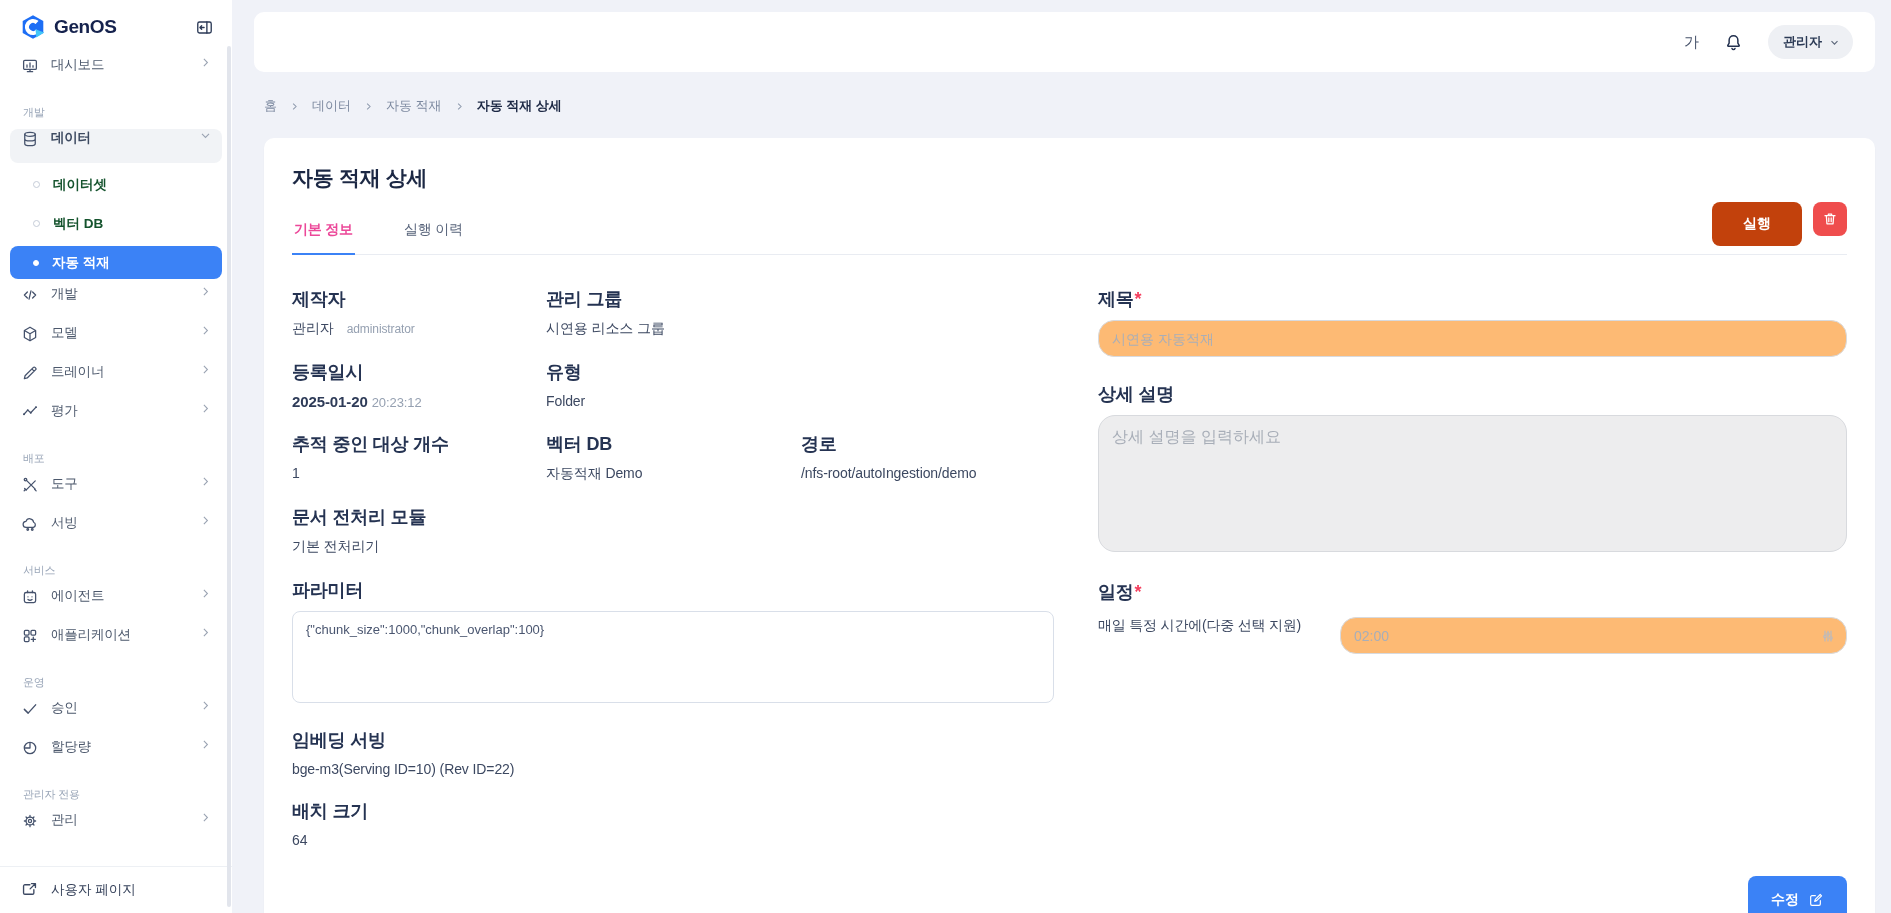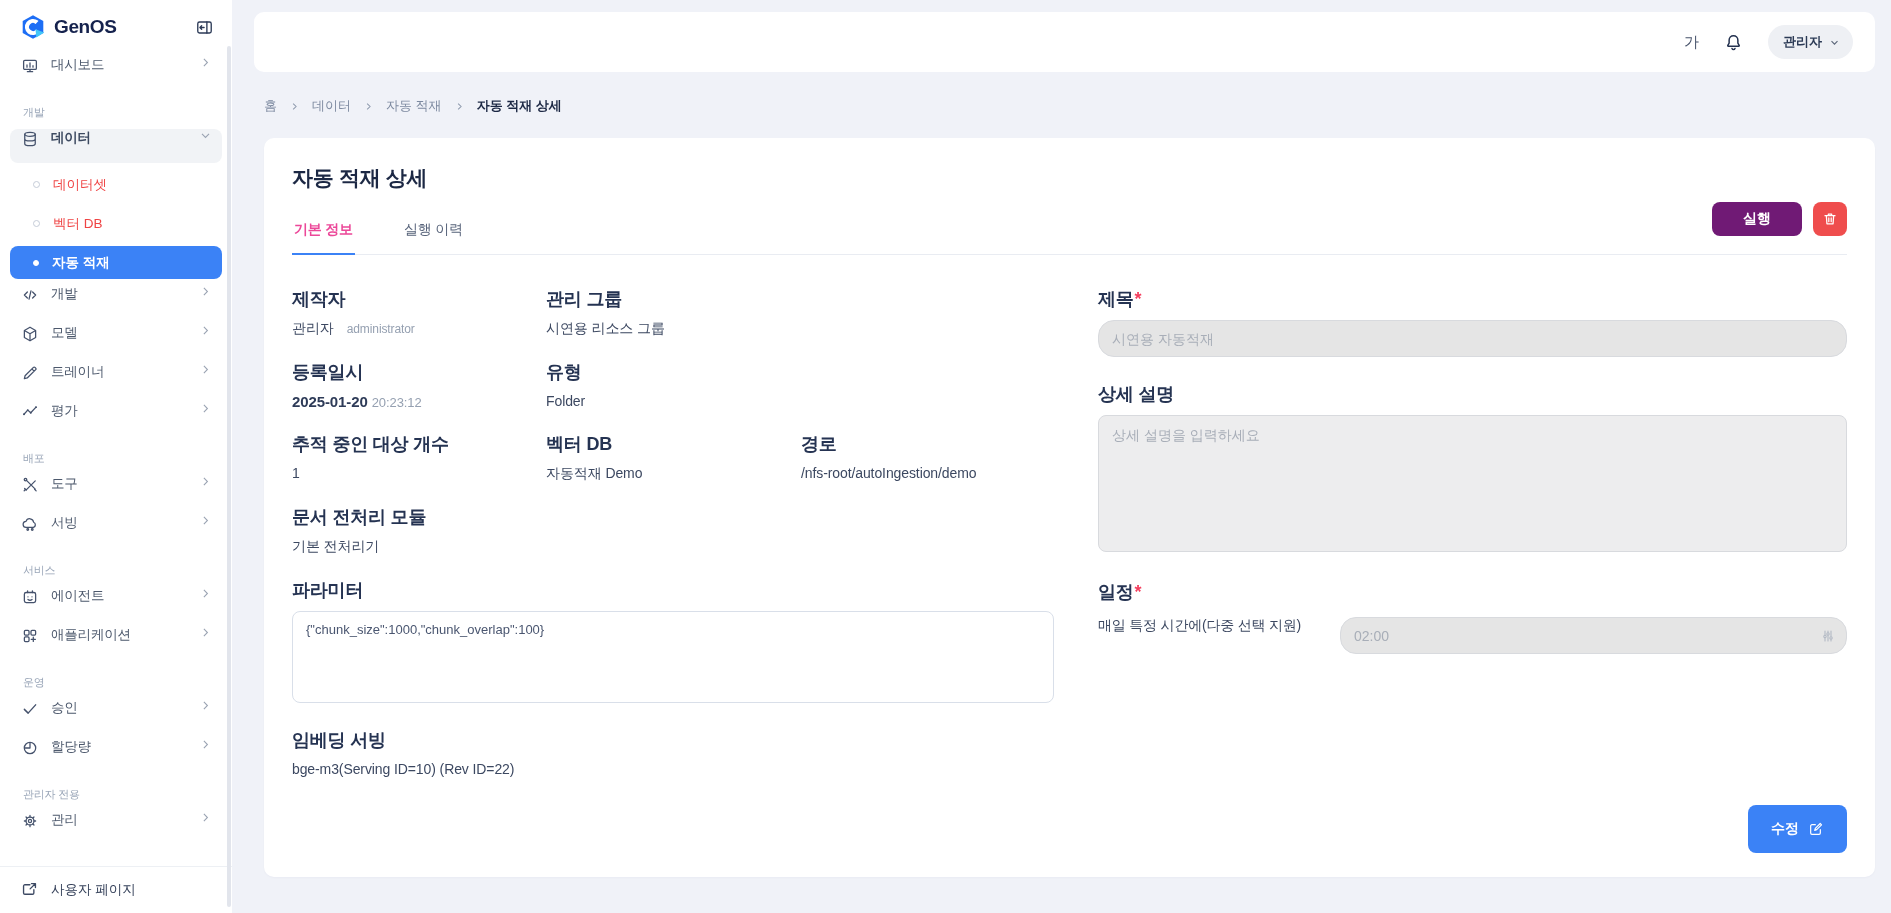--- a/index.html
+++ b/index.html
@@ -22,21 +22,21 @@
   .collapse-btn{ color:#2c3a57; cursor:pointer; }
   .side-nav{ flex:1; padding:8px 10px 0 10px; overflow:hidden; }
   .nv-item{ display:flex; align-items:flex-start; height:34px; padding:0 10px; border-radius:8px;
     margin-bottom:5px; color:#4c586c; font-size:13.5px; cursor:pointer; }
   .nv-item .ic{ width:20px; height:20px; margin-right:11px; color:#45526c; display:flex; align-items:center; justify-content:center; }
   .nv-item .lbl{ flex:1; letter-spacing:-0.2px; }
   .nv-item .chev{ color:#9aa3b2; display:flex; }
   .nv-item.parent-open{ background:#f1f3f6; font-weight:600; color:#3d4a61; }
   .nv-section{ font-size:11px; color:#9aa6b8; margin:15px 0 9px 13px; letter-spacing:-0.2px; }
   .nv-sub{ display:flex; align-items:center; height:33px; padding:0 10px 0 23px; border-radius:8px; margin-bottom:6px;
-    color:#ef4444; font-size:13.5px; cursor:pointer; }
+    color:#14532d; font-size:13.5px; cursor:pointer;font-weight:bold; }
   .nv-sub .dot{ width:7px; height:7px; border:1.5px solid #c5ccd8; border-radius:50%; margin-right:13px; flex:none; }
   .nv-sub.active{ background:#3b82f6; color:#fff; font-weight:700; }
   .nv-sub.active .dot{ width:6px; height:6px; background:#fff; border-color:#fff; }
   .side-foot{ border-top:1px solid #edf0f4; padding:13px 20px; display:flex; align-items:center; gap:11px;
     color:#35415a; font-size:13.5px; cursor:pointer; }
   .side-foot .ic{ width:20px; height:20px; color:#3c4963; }
 
   
   .main{ margin-left:240px; padding:12px 16px 0 14px; }
   .topbar{ background:#fff; border-radius:10px; height:60px; display:flex; align-items:center;
@@ -53,45 +53,45 @@
   .crumb-sep{ color:#8d99ac; display:flex; }
 
   .card{ background:#fff; border-radius:10px; margin:23px 0 0 10px; padding:26px 28px 24px;
     box-shadow:0 1px 2px rgba(25,39,80,0.03); }
   .page-title{ font-size:21px; font-weight:700; color:#1c2844; letter-spacing:-0.3px; }
 
   .tabrow{ position:relative; display:flex; gap:47px; margin-top:16px; border-bottom:1px solid #e9ecf2; }
   .tab{ padding:13px 2px 14px; font-size:14px; color:#57637a; cursor:pointer; letter-spacing:-0.2px; }
   .tab.active{ color:#ec4899; font-weight:700; border-bottom:2px solid #3b82f6; margin-bottom:-1px; }
   .tab-actions{ position:absolute; right:0; top:-6px; display:flex; gap:11px; }
-  .btn-run{ background:#701a75; color:#fff; border:none; border-radius:8px; height:34px; padding:0 31px;
+  .btn-run{ background:#c2410c; color:#fff; border:none; border-radius:8px; height:44px; padding:0 31px;
     font-size:14px; font-weight:700; font-family:inherit; cursor:pointer; }
   .btn-del{ background:#ef4d4d; border:none; border-radius:8px; width:34px; height:34px; display:flex;
     align-items:center; justify-content:center; color:#fff; cursor:pointer; }
 
   .detail-body{ display:flex; gap:44px; margin-top:32px; }
   .col-left{ width:762px; flex:none; display:grid; grid-template-columns:254px 255px 1fr; row-gap:22px; align-content:start; }
   .span-all{ grid-column:1 / -1; }
   .span-right{ grid-column:2 / -1; }
   .flabel{ font-size:18px; font-weight:700; color:#253352; margin-bottom:9px; letter-spacing:-0.2px; }
   .fval{ font-size:14px; color:#3c4861; letter-spacing:-0.1px; }
   .fval .sub{ font-size:12px; color:#95a0b1; margin-left:13px; }
   .fval .date{ font-size:15px; font-weight:600; color:#2e3b58; }
   .fval .time{ font-size:13px; color:#95a0b1; margin-left:4px; }
   .param-area{ width:100%; height:92px; border:1px solid #d9dfe9; border-radius:8px; padding:10px 13px;
     font-size:13px; color:#4a5670; font-family:inherit; resize:none; background:#fff; outline:none; }
 
   .col-right{ flex:1; }
   .rgroup{ margin-bottom:25px; }
   .req{ color:#f43f5e; margin-left:1px; }
-  .inp{ width:100%; height:37px; background:#e5e5e5; border:1px solid #d8dade; border-radius:16px;
+  .inp{ width:100%; height:37px; background:#fdba74; border:1px solid #d8dade; border-radius:16px;
     padding:0 13px; font-size:14px; color:#3c4861; font-family:inherit; outline:none; }
   .inp::placeholder, .ta::placeholder{ color:#a8aeb8; }
-  .ta{ width:100%; height:137px; background:#ededee; border:1px solid #d8dade; border-radius:8px;
-    padding:11px 13px; font-size:14px; font-family:inherit; resize:none; outline:none; }
+  .ta{ width:100%; height:137px; background:#ededee; border:1px solid #d8dade; border-radius:17px;
+    padding:11px 13px; font-size:16px; font-family:inherit; resize:none; outline:none; }
   .sched-row{ display:flex; align-items:flex-start; margin-top:13px; }
   .sched-label{ font-size:14px; color:#3c4861; letter-spacing:-0.2px; }
   .time-wrap{ position:relative; width:507px; margin-left:auto; }
   .time-wrap .inp{ padding-right:38px; }
   .sliders-ic{ position:absolute; right:11px; top:50%; transform:translateY(-50%); color:#b4bac5; }
 
   .card-foot{ display:flex; justify-content:flex-end; margin-top:28px; }
   .btn-edit{ background:#3b82f6; color:#fff; border:none; border-radius:8px; height:48px; padding:0 23px;
     font-size:14px; font-weight:700; font-family:inherit; display:flex; align-items:center; gap:9px; cursor:pointer; }
 </style>
@@ -460,20 +460,24 @@
         <div class="span-all">
           <div class="flabel">파라미터</div>
           <textarea class="param-area" spellcheck="false" style="">{"chunk_size":1000,"chunk_overlap":100}</textarea>
         </div>
 
         <div class="span-all">
           <div class="flabel">임베딩 서빙</div>
           <div class="fval">bge-m3(Serving ID=10) (Rev ID=22)</div>
         </div>
 
+        <div class="span-all">
+          <div class="flabel">배치 크기</div>
+          <div class="fval">64</div>
+        </div>
       </div>
 
       <div class="col-right">
         <div class="rgroup">
           <div class="flabel"><span>제목</span><span class="req">*</span></div>
           <input class="inp" type="text" placeholder="시연용 자동적재" style="">
         </div>
 
         <div class="rgroup">
           <div class="flabel">상세 설명</div>

